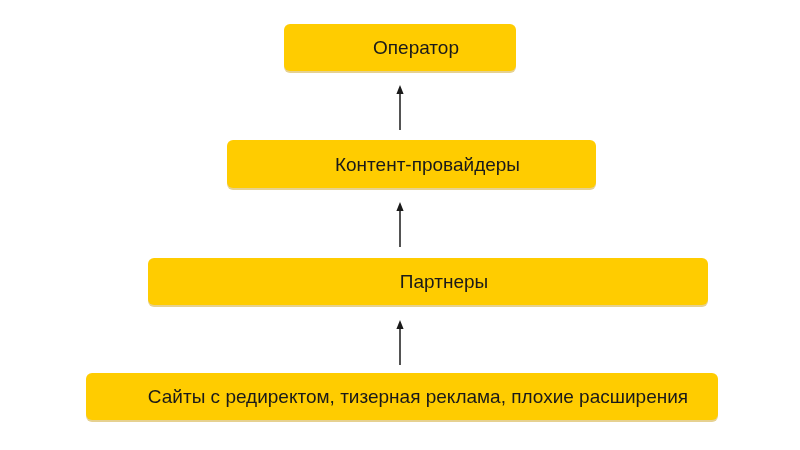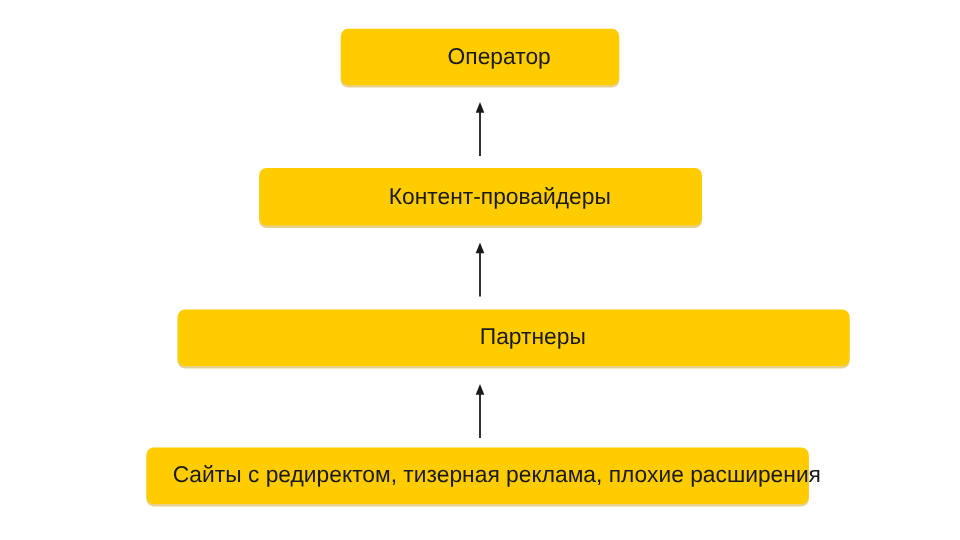--- a/index.html
+++ b/index.html
@@ -24,23 +24,23 @@
     align-items: center;
     justify-content: center;
     color: var(--text, #1a1a1a);
     font-size: 19px;
     line-height: 1;
     white-space: nowrap;
     box-sizing: border-box;
     padding-left: 32px;
   }
   .node-1 { left: 284px; top: 24px;  width: 232px; height: 47px; }
-  .node-2 { left: 216px; top: 140px; width: 369px; height: 48px; }
+  .node-2 { left: 227px; top: 140px; width: 369px; height: 48px; }
   .node-3 { left: 148px; top: 258px; width: 560px; height: 47px; }
-  .node-4 { left: 86px;  top: 373px; width: 552px; height: 47px; margin-left: 36px; }
+  .node-4 { left: 86px;  top: 373px; width: 632px; height: 47px; }
   .arrow {
     position: absolute;
     left: 394px;
     width: 12px;
     height: 46px;
   }
   .arrow-1 { top: 85px; }
   .arrow-2 { top: 202px; }
   .arrow-3 { top: 320px; }
 </style>

